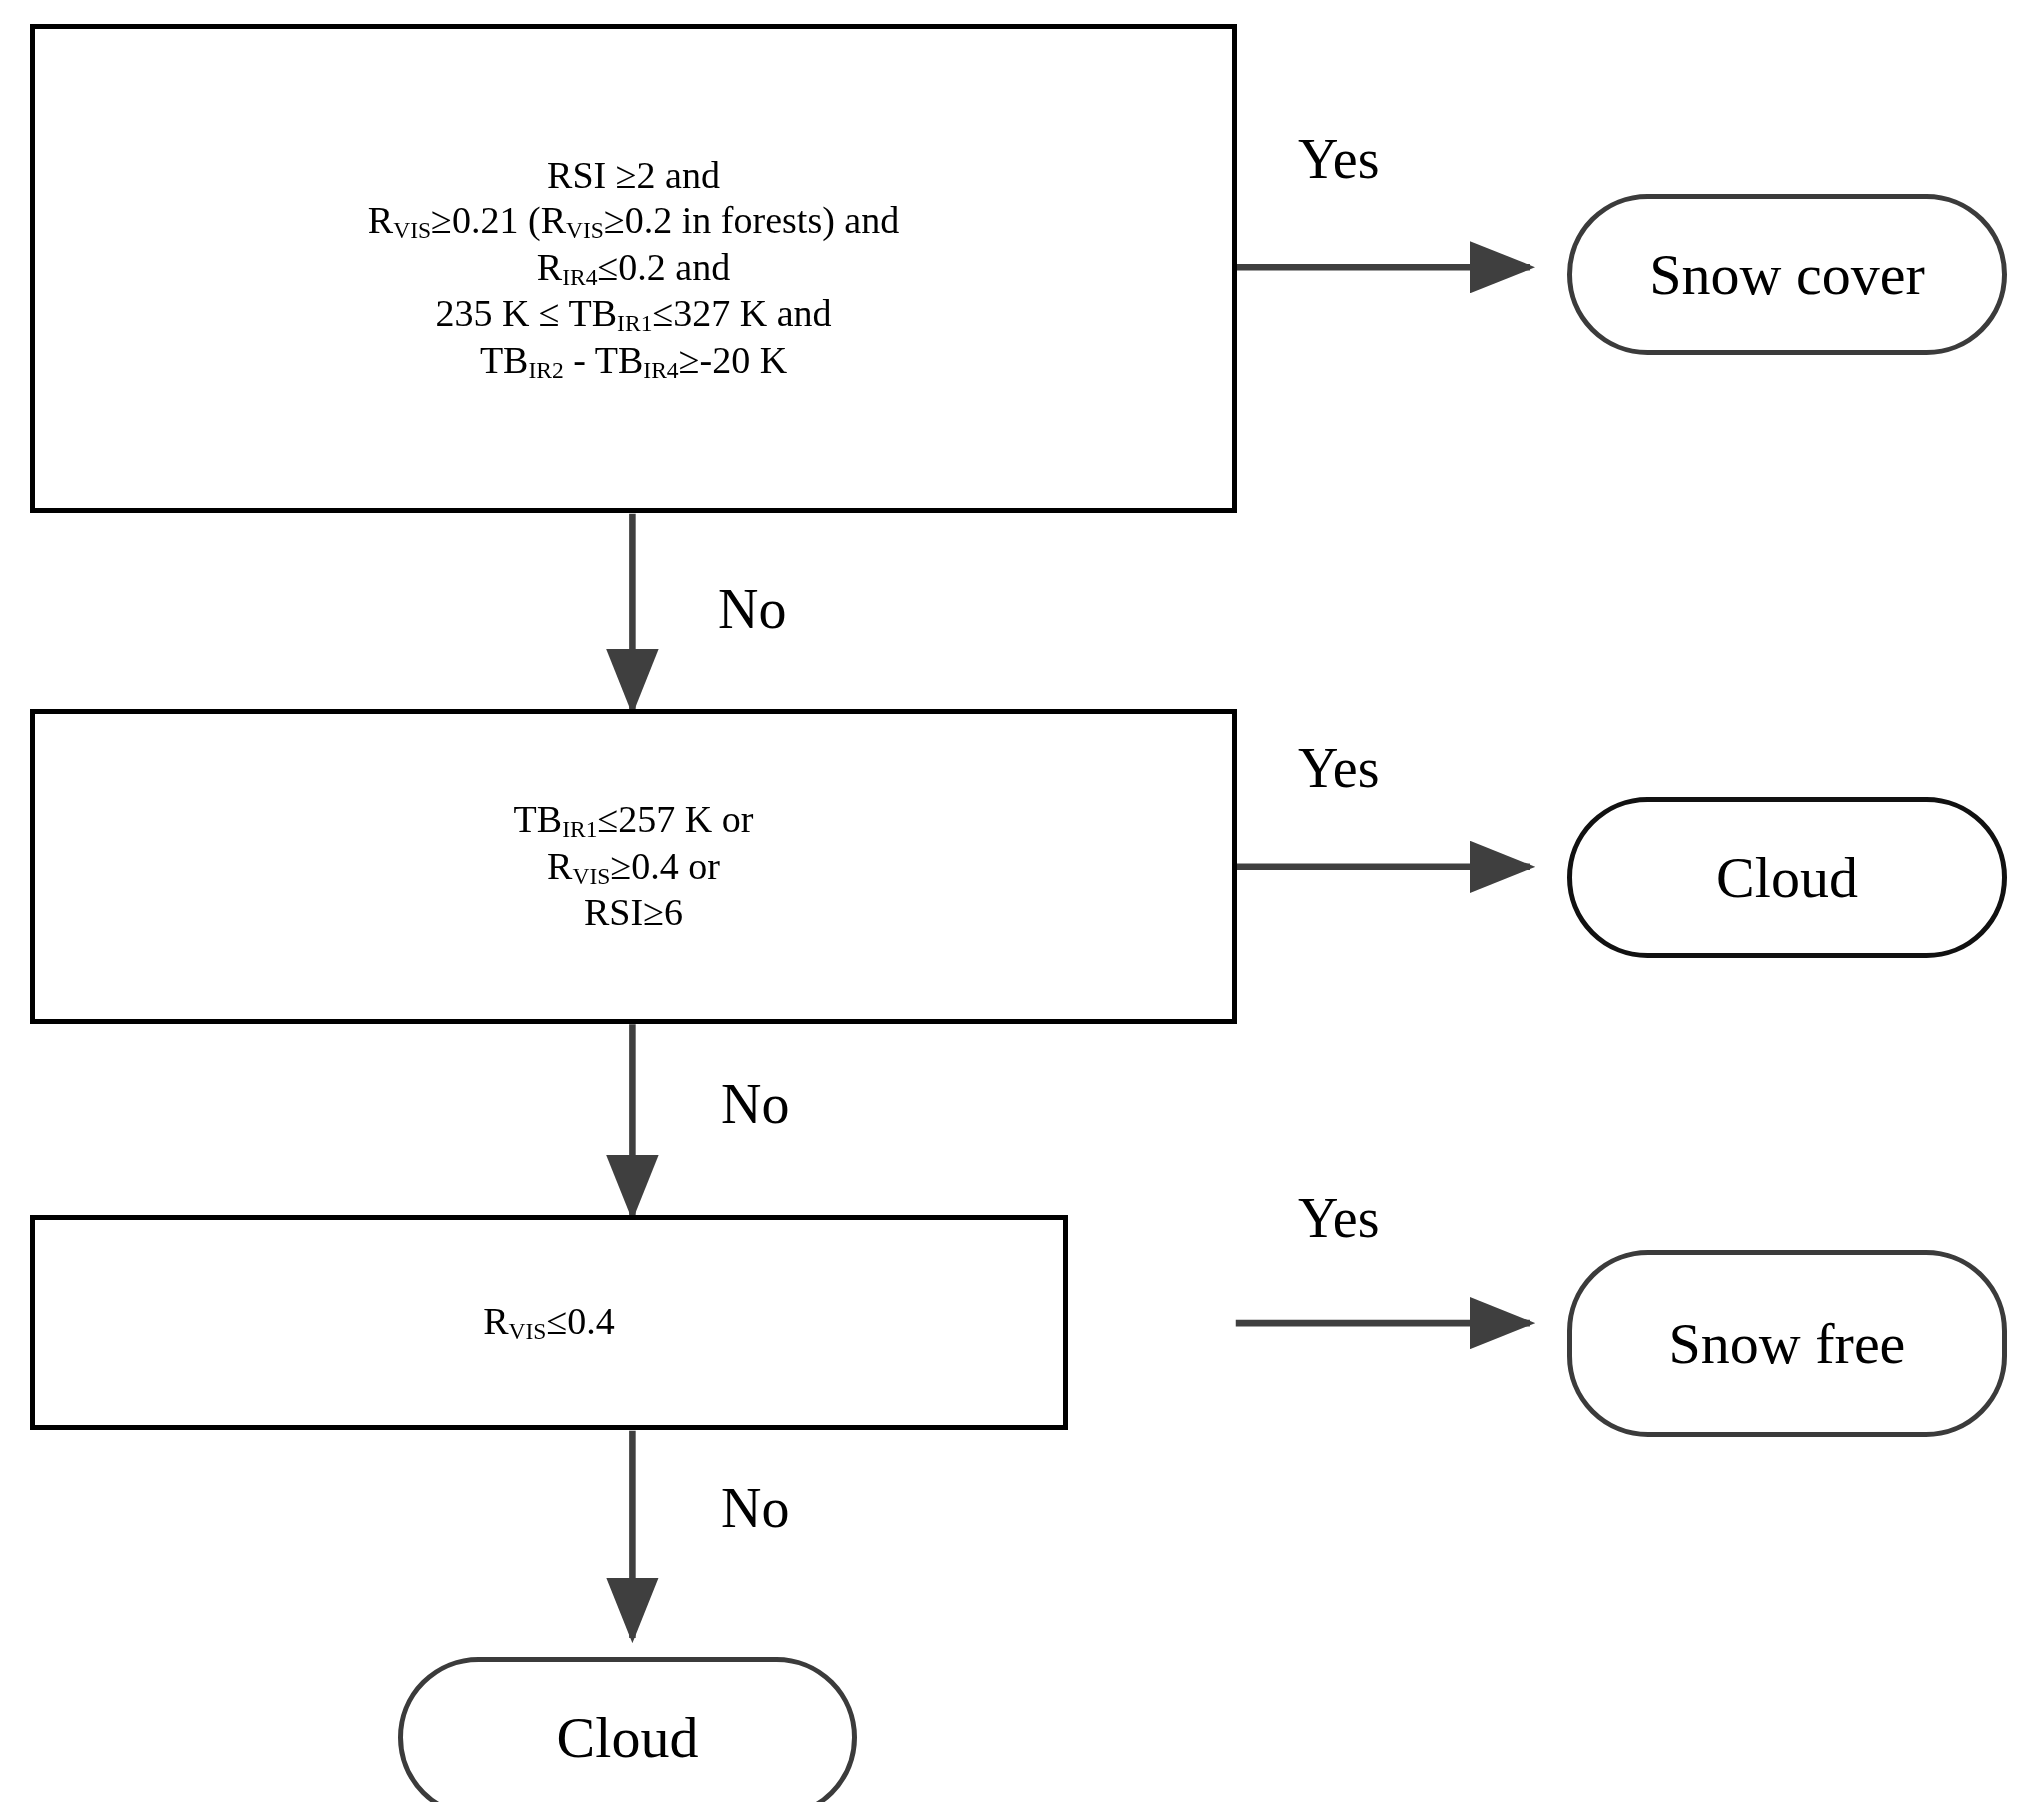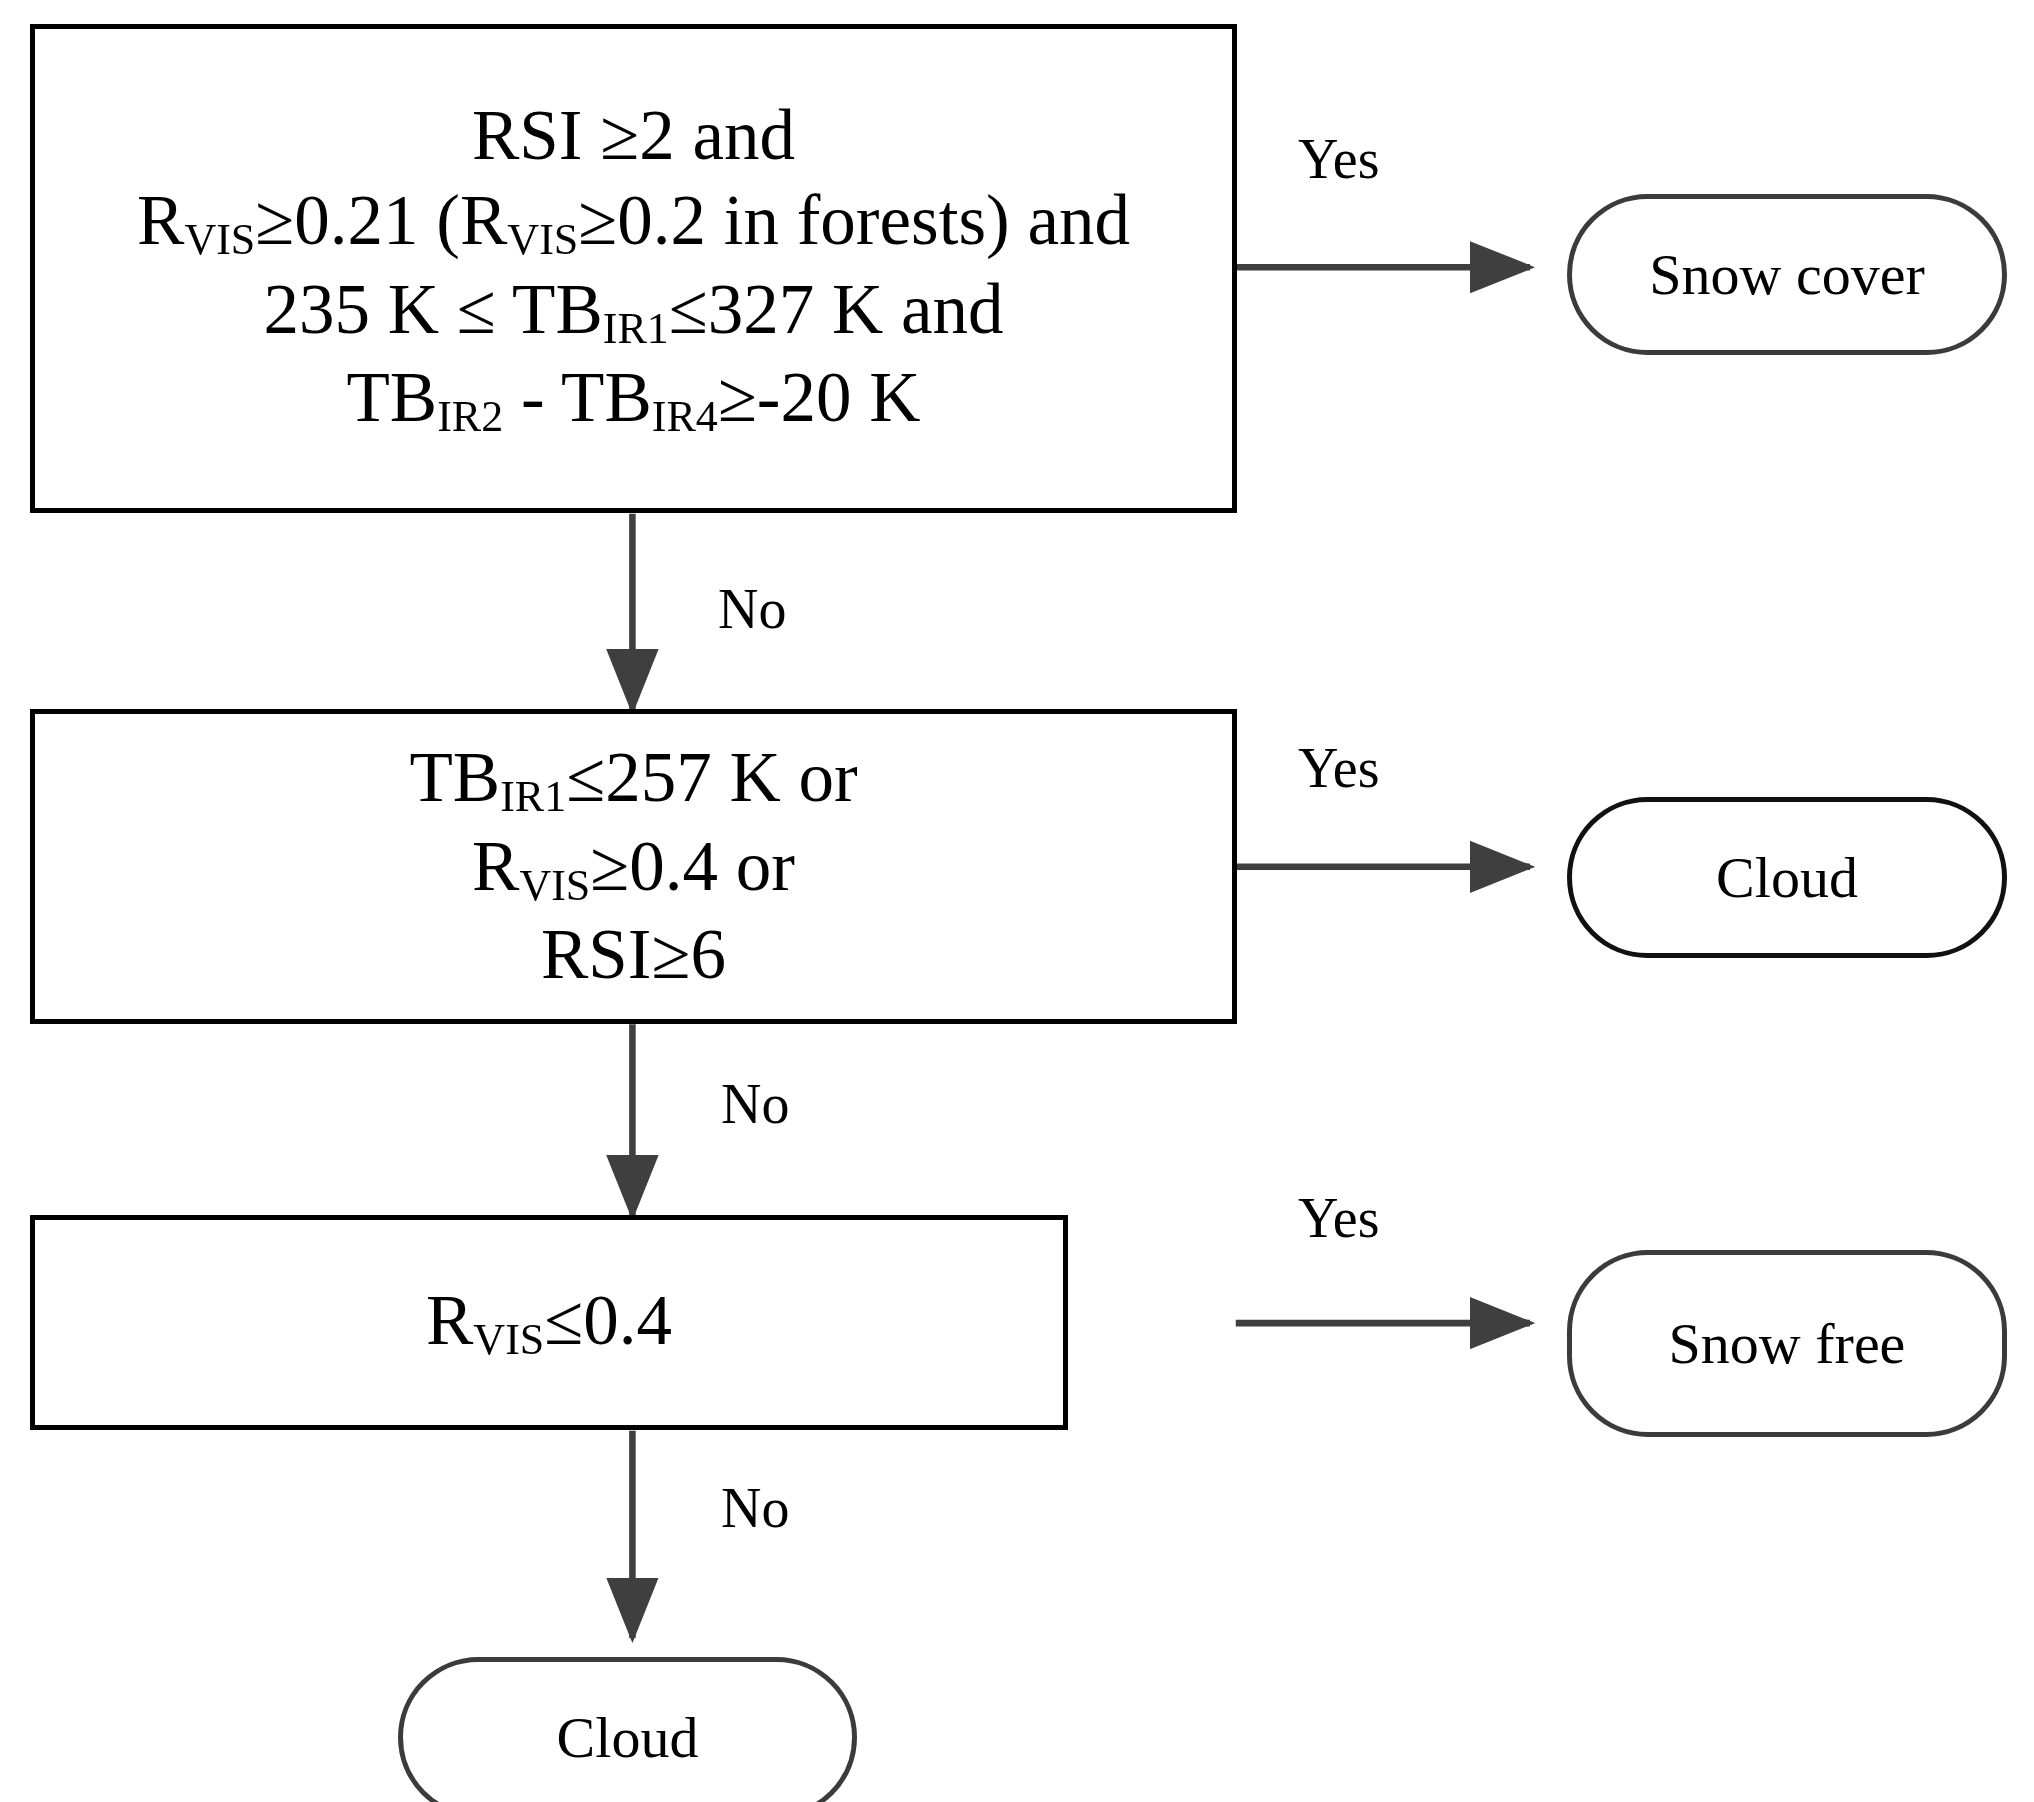--- a/index.html
+++ b/index.html
@@ -22,21 +22,21 @@
     box-sizing: border-box;
     background: #ffffff;
     border: 5.6px solid #000000;
     display: flex;
     flex-direction: column;
     align-items: center;
     justify-content: center;
     text-align: center;
   }
   .decision .line {
-    font-size: 71px;
+    font-size: 38px;
     line-height: 1.20;
     white-space: nowrap;
     letter-spacing: 0px;
   }
   
   .terminal {
     position: absolute;
     box-sizing: border-box;
     background: #ffffff;
     border: 5.6px solid #3b3b3b;
@@ -113,20 +113,23 @@
   </svg>
 
   <div class="decision" style="left:30px; top:24px; width:1207px; height:489px;">
     <div class="line">
       <span>RSI </span><span class="ge">≥</span><span>2 and</span>
     </div>
     <div class="line">
       <span>R</span><sub>VIS</sub><span class="ge">≥</span><span>0.21 (</span><span>R</span><sub>VIS</sub><span class="ge">≥</span><span>0.2 in forests) and</span>
     </div>
     <div class="line">
+      <span>R</span><sub>IR4</sub><span class="le">≤</span><span>0.2 and</span>
+    </div>
+    <div class="line">
       <span>235 K </span><span class="le">≤</span><span> TB</span><sub>IR1</sub><span class="le">≤</span><span>327 K and</span>
     </div>
     <div class="line">
       <span>TB</span><sub>IR2</sub><span> - </span><span>TB</span><sub>IR4</sub><span class="ge">≥</span><span>-20 K</span>
     </div>
   </div>
 
   <div class="decision" style="left:30px; top:709px; width:1207px; height:315px;">
     <div class="line">
       <span>TB</span><sub>IR1</sub><span class="le">≤</span><span>257 K or</span>

